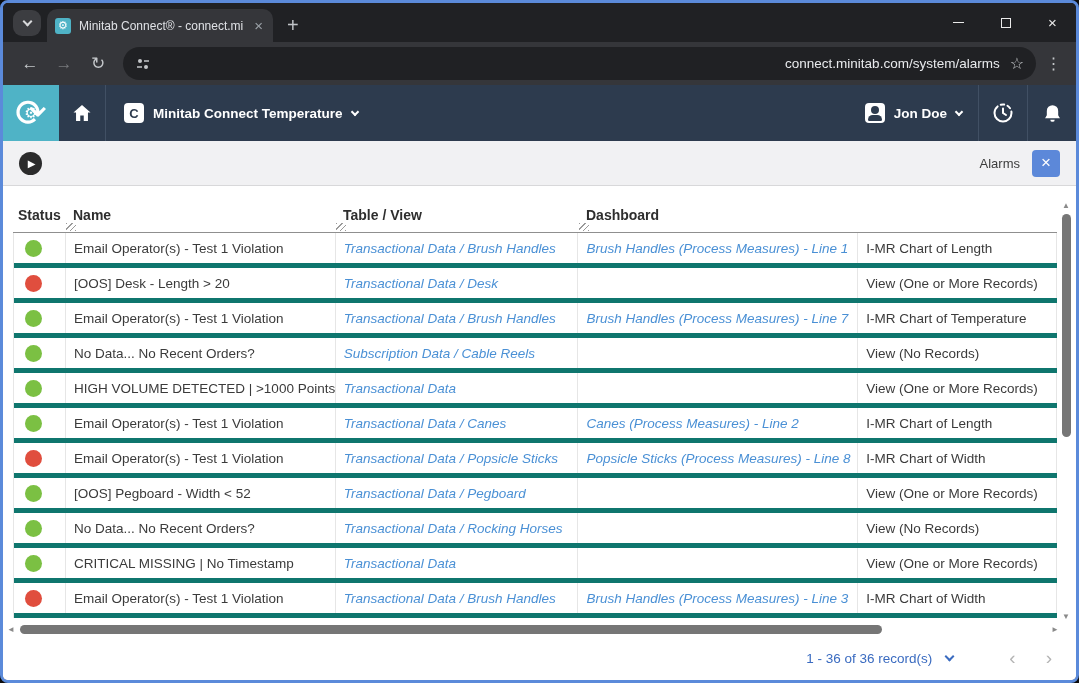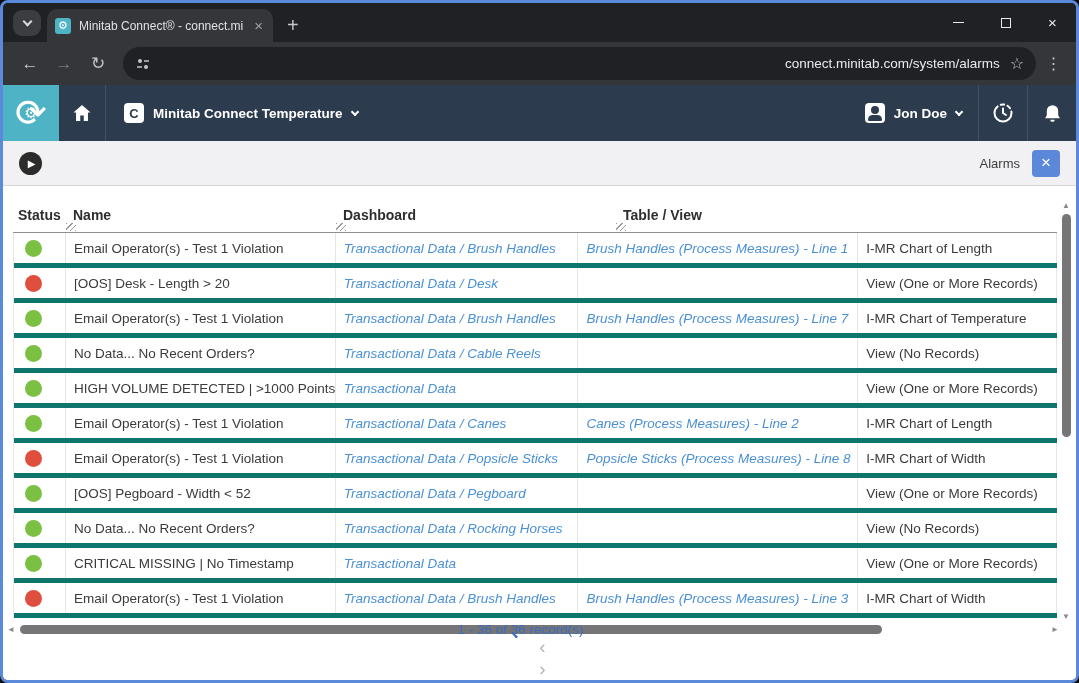--- a/index.html
+++ b/index.html
@@ -84,21 +84,21 @@
   .vscroll{ position:absolute; right:3px; top:15px; width:13px; height:420px; }
   .vscroll .arr{ position:absolute; left:2px; font-size:8px; color:#8a8a8a; }
   .vscroll .arr.top{ top:0; } .vscroll .arr.bot{ bottom:0; }
   .vthumb{ position:absolute; left:2px; top:13px; width:9px; height:223px; background:#767676; border-radius:5px; }
   .hscroll{ position:absolute; left:4px; top:437px; width:1052px; height:13px; }
   .hscroll .arr{ position:absolute; top:2px; font-size:8px; color:#8a8a8a; }
   .hscroll .arr.left{ left:0; } .hscroll .arr.right{ right:0; }
   .hthumb{ position:absolute; left:13px; top:2px; width:862px; height:9px; background:#767676; border-radius:5px; }
   
   .footer{ position:absolute; left:0; right:0; bottom:0; height:44px; background:#fff;
-    display:flex; align-items:center; justify-content:flex-end; padding-right:24px;flex-direction:column; }
+    display:flex; align-items:center; justify-content:flex-end; padding-right:24px; }
   .records{ color:#3a6bc0; font-size:13.5px; margin-right:14px; }
   .footer .chev.blue{ color:#3a6bc0; margin-right:26px; }
   .pagearrow{ color:#b3b3b3; font-size:19px; margin-left:30px; }
 </style>
 </head>
 <body>
 
 <div class="window">
 
   <div class="tabstrip">
@@ -188,22 +188,22 @@
     <div class="closebtn">
       <span>×</span>
     </div>
   </div>
 
   <div class="content">
     <div class="grid">
       <div class="hrow">
         <div class="hcell first c0">Status</div>
         <div class="hcell c1"><span class="hatch"></span><span>Name</span></div>
+        <div class="hcell c2"><span class="hatch"></span><span>Table / View</span></div>
         <div class="hcell c3"><span class="hatch"></span><span>Dashboard</span></div>
-        <div class="hcell c2"><span class="hatch"></span><span>Table / View</span></div>
       </div>
       <div class="tbody">
   <div class="trow">
     <div class="tcell status c0">
               <span class="dot green"></span>
             </div>
     <div class="tcell c1">Email Operator(s) - Test 1 Violation</div>
     <div class="tcell c2 linkcell">Transactional Data / Brush Handles</div>
     <div class="tcell c3 linkcell">Brush Handles (Process Measures) - Line 1</div>
     <div class="tcell c4">I-MR Chart of Length</div>
@@ -227,21 +227,21 @@
     <div class="tcell c2 linkcell">Transactional Data / Brush Handles</div>
     <div class="tcell c3 linkcell">Brush Handles (Process Measures) - Line 7</div>
     <div class="tcell c4">I-MR Chart of Temperature</div>
   </div>
 
   <div class="trow">
     <div class="tcell status c0">
               <span class="dot green"></span>
             </div>
     <div class="tcell c1">No Data... No Recent Orders?</div>
-    <div class="tcell c2 linkcell">Transactional Data / Cable Reels</div>
+    <div class="tcell c2 linkcell">Subscription Data / Cable Reels</div>
     <div class="tcell c3 linkcell"></div>
     <div class="tcell c4">View (No Records)</div>
   </div>
 
   <div class="trow">
     <div class="tcell status c0">
               <span class="dot green"></span>
             </div>
     <div class="tcell c1">HIGH VOLUME DETECTED | &gt;1000 Points</div>
     <div class="tcell c2 linkcell">Transactional Data</div>

